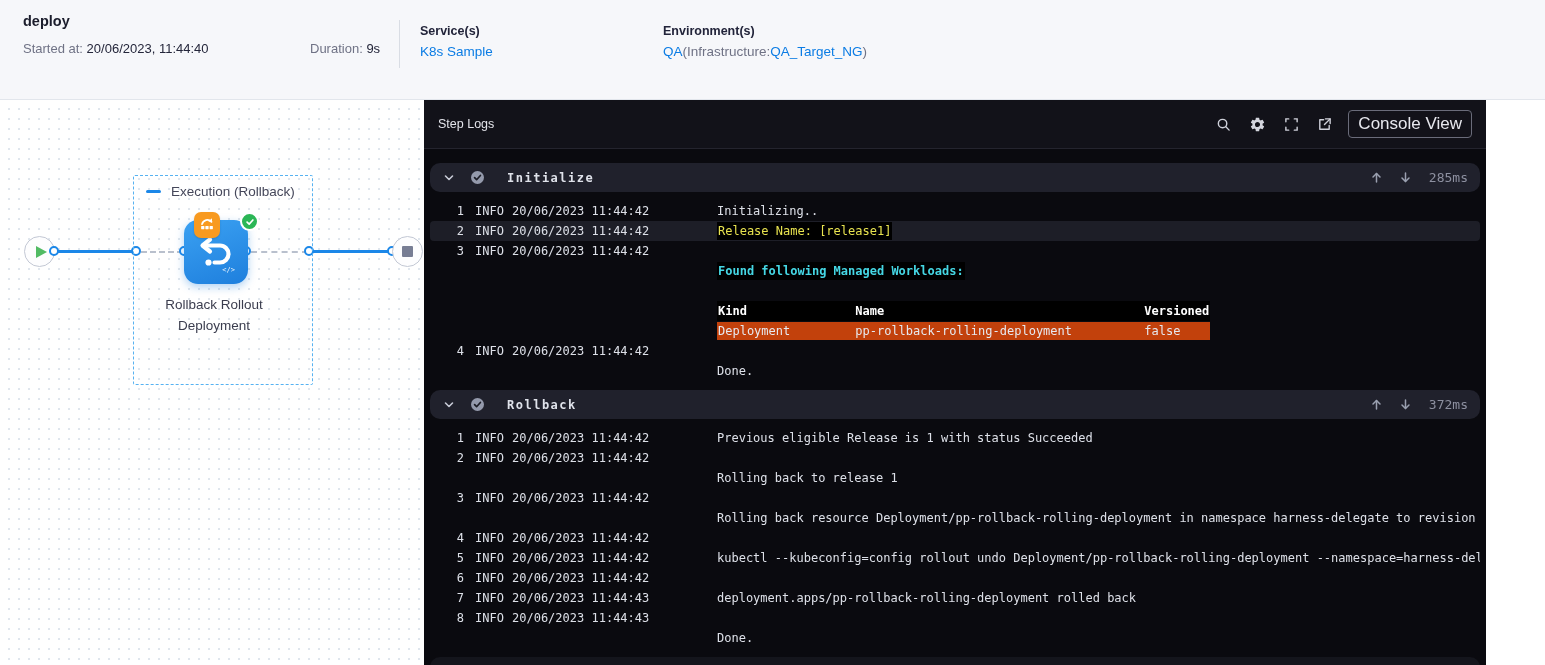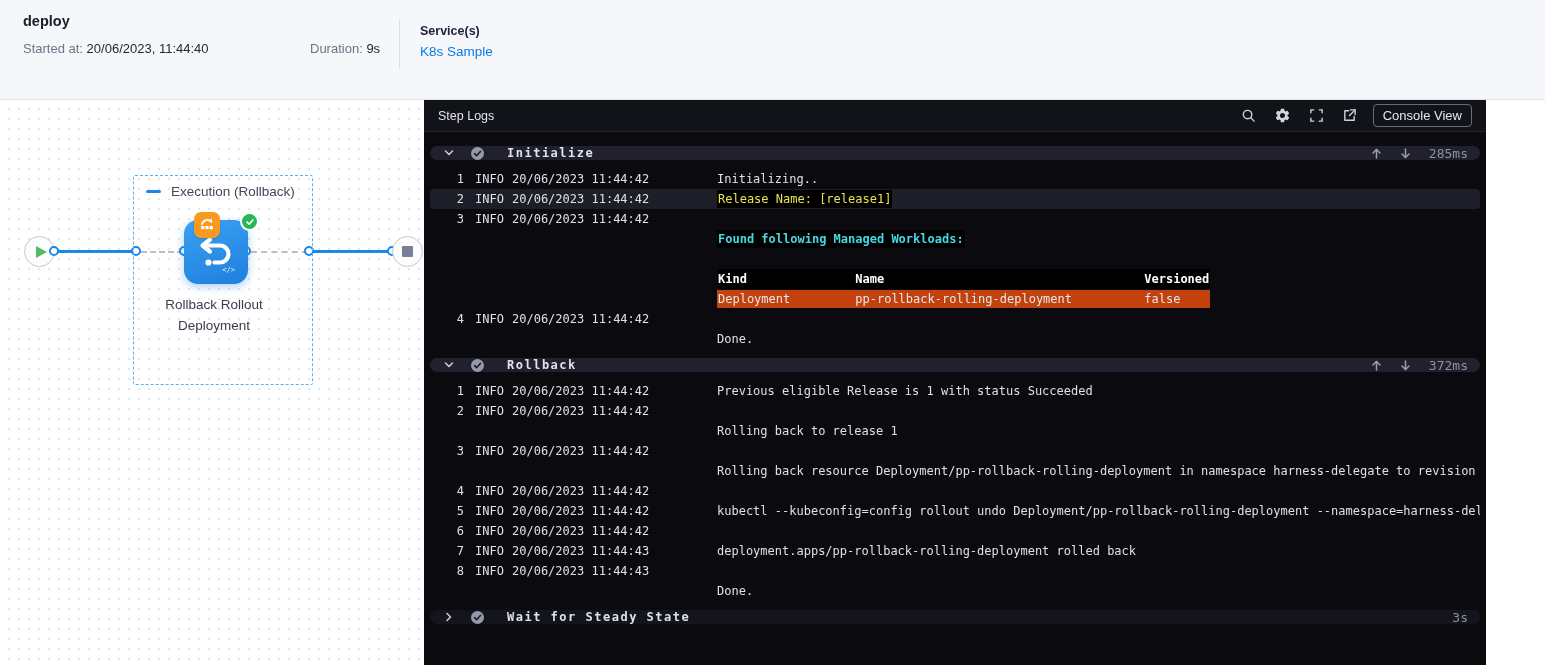--- a/index.html
+++ b/index.html
@@ -56,30 +56,30 @@
   .gbtn { position:absolute; width:32px; height:32px; border-radius:8px; background:#f0f2f6;
     box-shadow:0 1px 2px rgba(40,50,70,.18); display:flex; align-items:center; justify-content:center; cursor:pointer; }
   .zoom-panel { position:absolute; left:428px; top:115px; width:34px; height:64px; border-radius:8px;
     background:#f0f2f6; box-shadow:0 1px 2px rgba(40,50,70,.18); display:flex; flex-direction:column;
     align-items:center; justify-content:space-around; }
   .zoom-panel svg { cursor:pointer; }
 
   
   .console-panel { position:relative; width:1062px; height:575px; background:#0a0a0f;
     display:flex; flex-direction:column; }
-  .console-bar { height:32px; background:#121219; border-bottom:1px solid #24242e;
+  .console-bar { height:49px; background:#121219; border-bottom:1px solid #24242e;
     display:flex; align-items:center; padding:0 14px; flex-shrink:0; }
   .console-title { font-size:12.5px; color:#e3e4ea; }
   .flex1 { flex:1; }
   .console-bar .tool { margin-left:18px; display:flex; align-items:center; cursor:pointer; }
-  .console-view-btn { margin-left:16px; font-size:13px; color:#e7e8ee; border:1px solid #6a6c7a;
+  .console-view-btn { margin-left:16px; font-size:17px; color:#e7e8ee; border:1px solid #6a6c7a;
     border-radius:4px; padding:3px 9px; cursor:pointer; background:transparent; }
   .console-body { flex:1; overflow:hidden; padding:14px 6px 0 6px;
     font-family:"DejaVu Sans Mono", monospace; }
-  .sec-header { height:14px; background:#20212c; border-radius:10px; display:flex; align-items:center;
+  .sec-header { height:29px; background:#20212c; border-radius:10px; display:flex; align-items:center;
     padding:0 12px; margin-bottom:4px; cursor:pointer; }
   .sec-header.dim { background:#14151c; }
   .sec-title { font-size:12px; font-weight:bold; letter-spacing:1.5px; color:#dfe2ea; margin-left:22px; }
   .sec-dur { font-size:13px; color:#8d90a0; margin-left:14px; min-width:42px; text-align:right; }
   .sec-header svg.nav { margin-left:16px; cursor:pointer; }
   .sec-body { padding:5px 0 9px 0; }
   .log-row { display:grid; grid-template-columns:34px 48px 205px 1fr; height:20px; line-height:20px;
     font-size:12px; color:#dde0e8; align-items:center; }
   .log-row.hl { background:#1d1e27; border-radius:4px; }
   .ln { text-align:right; }
@@ -101,20 +101,26 @@
     <b>20/06/2023, 11:44:40</b>
   </div>
   <div class="duration-row">
     <span>Duration:</span>
     <b>9s</b>
   </div>
   <div class="v-divider"></div>
   <div class="meta-block blk-service">
     <div class="lbl">Service(s)</div>
     <div class="val"><a class="link">K8s Sample</a></div>
+  </div>
+  <div class="meta-block blk-env">
+    <div class="lbl">Environment(s)</div>
+    <div class="val">
+      <a class="link">QA</a><span class="paren">(Infrastructure:</span><a class="link">QA_Target_NG</a><span class="paren">)</span>
+    </div>
   </div>
 </div>
 
 <div class="body-split">
 
   <div class="graph-panel">
 
     <div class="node-circle" style="left:24px; top:136px;">
       <div class="play-tri"></div>
     </div>

